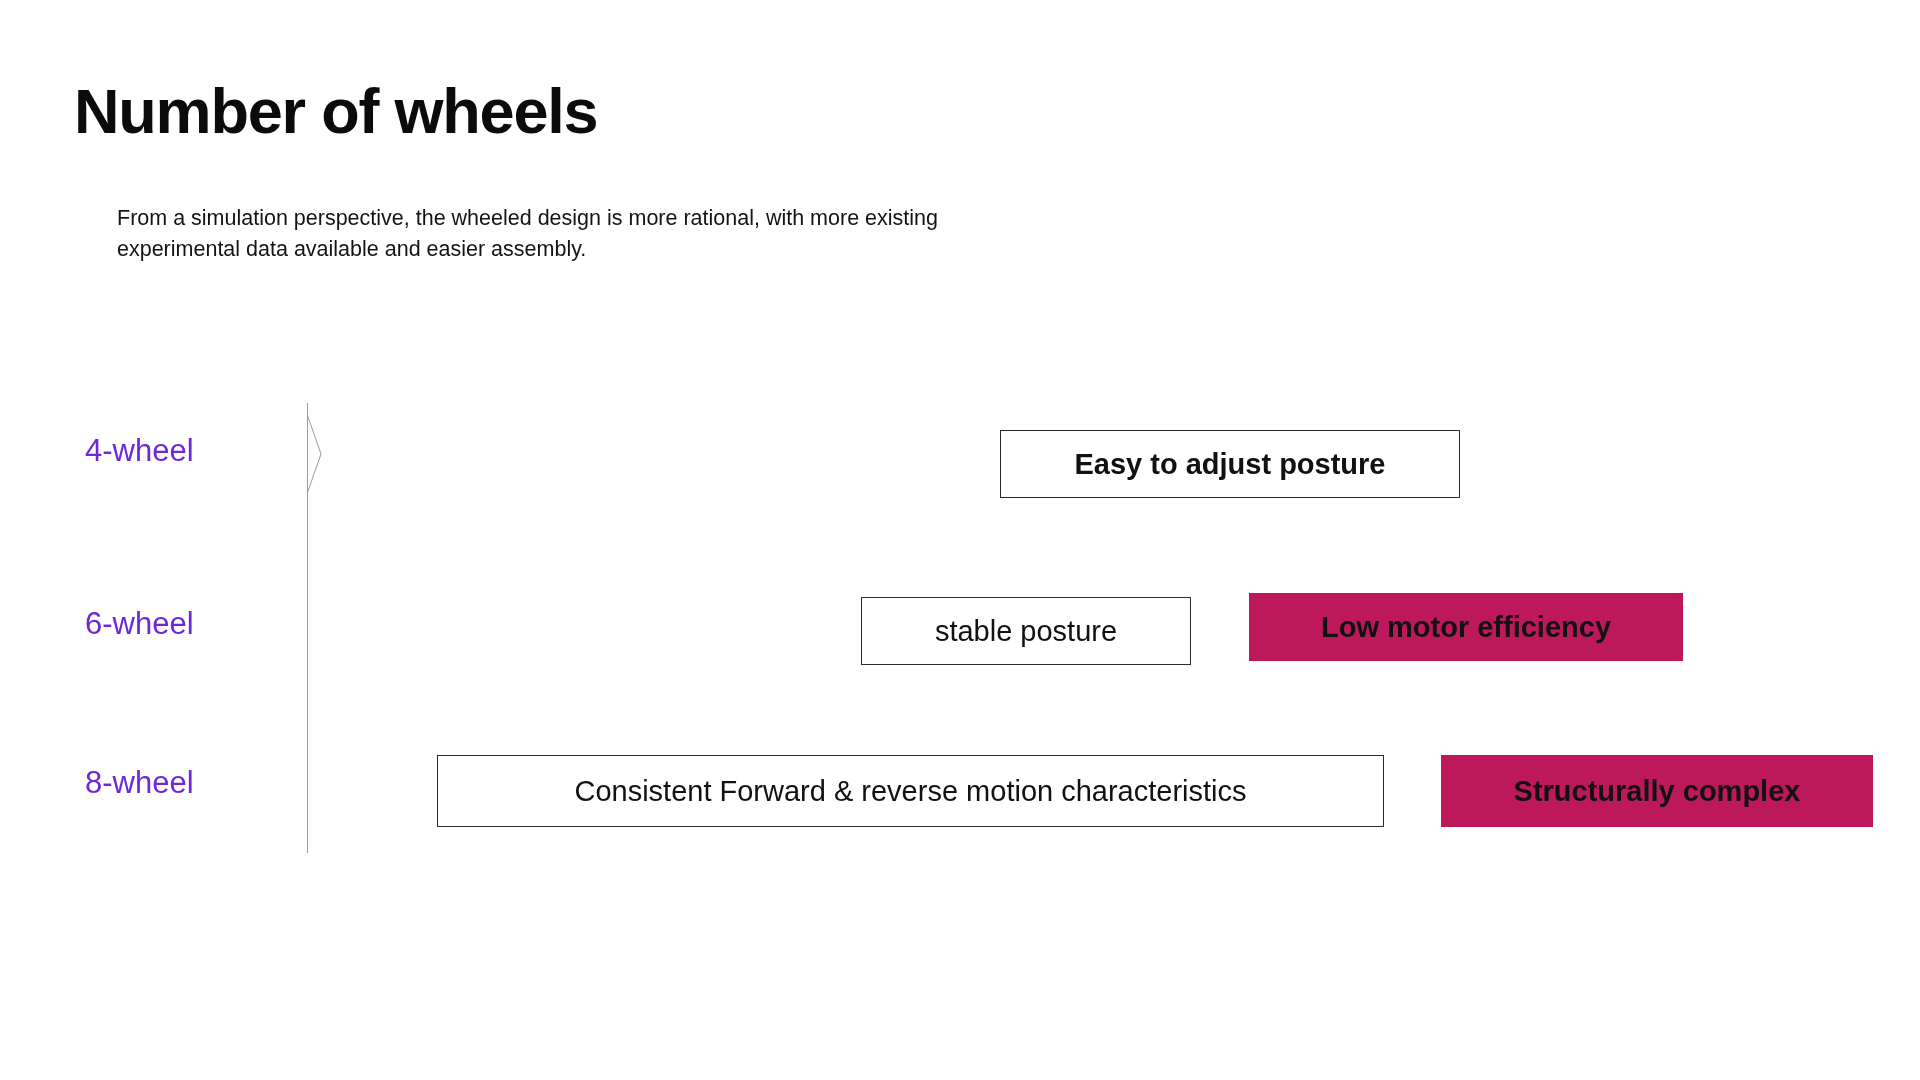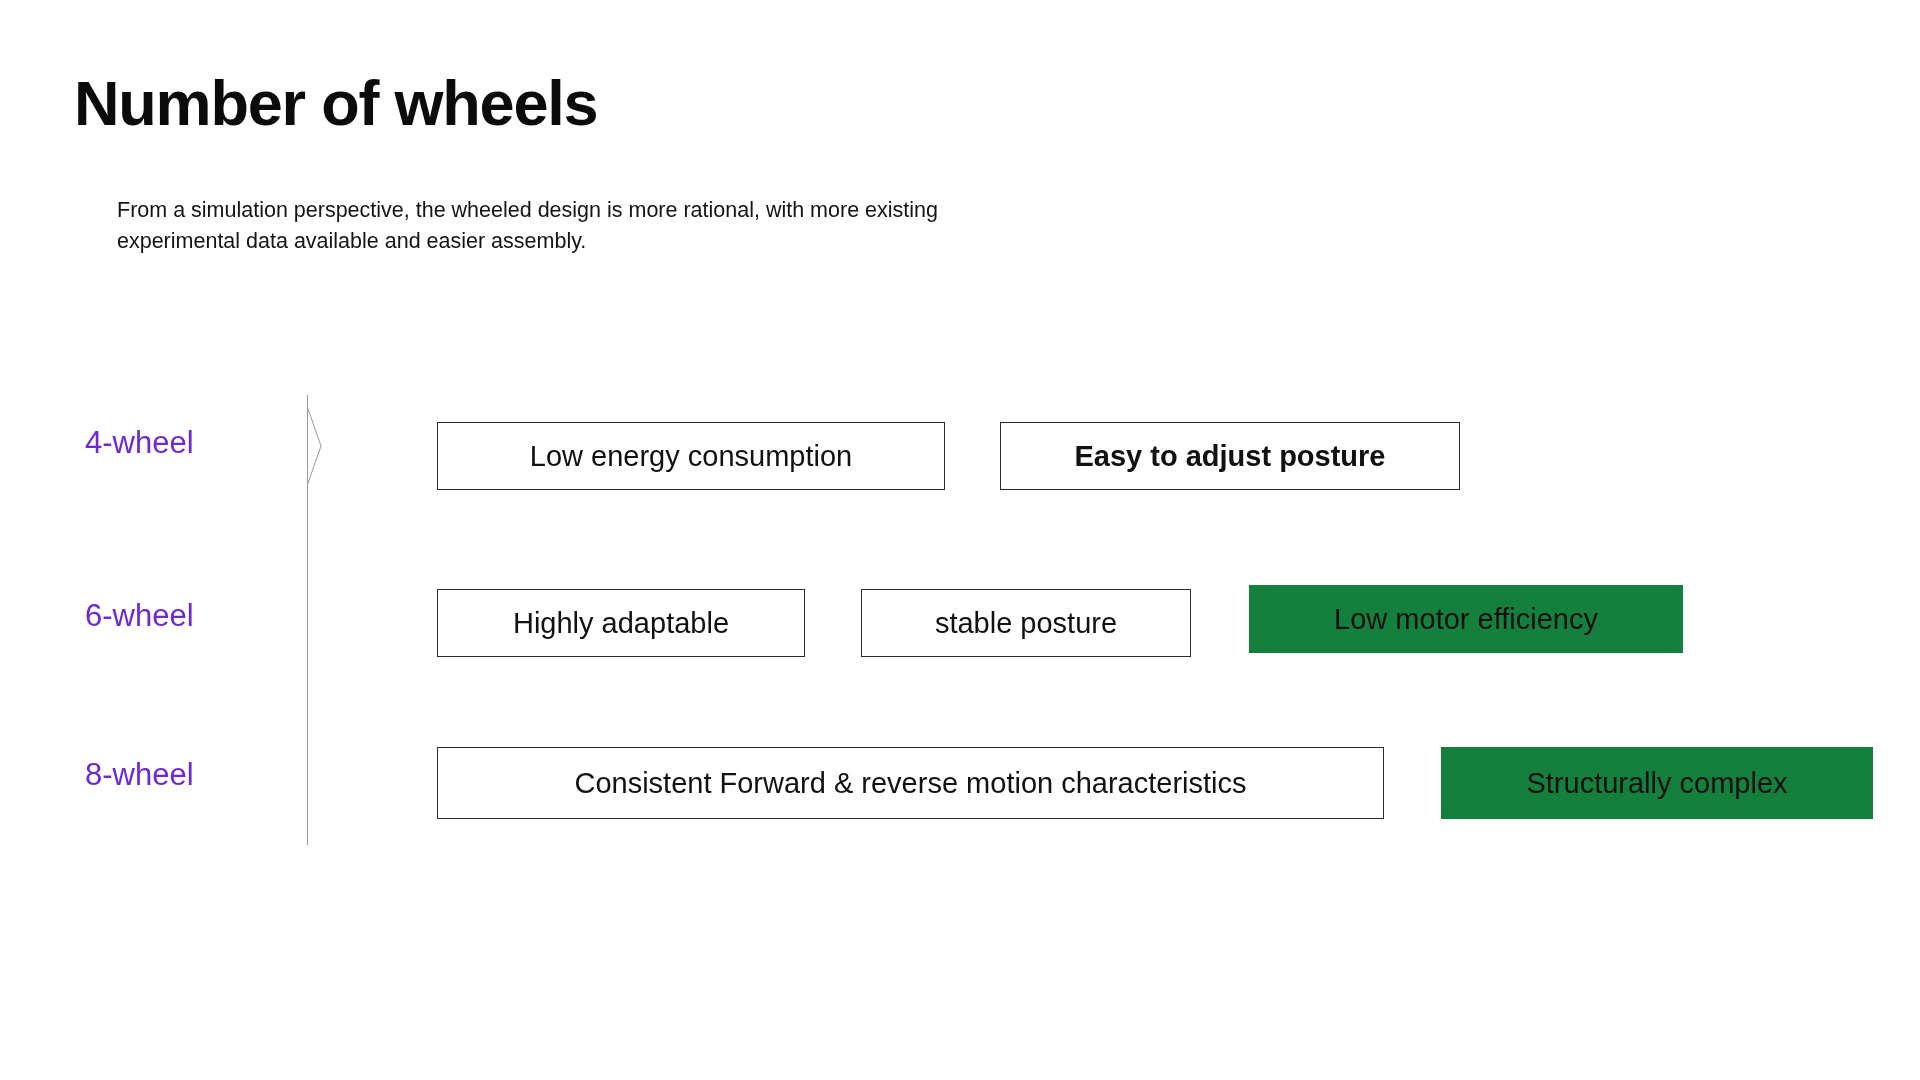--- a/index.html
+++ b/index.html
@@ -11,21 +11,21 @@
     width: 1920px;
     height: 1080px;
     position: relative;
     font-family: "Liberation Sans", sans-serif;
     color: #111111;
     overflow: hidden;
   }
 
   .slide {
     position: absolute;
-    left: 0; top: 7px;
+    left: 0; top: 15px;
     width: 1920px;
     height: 1004px;
     background: #ffffff;
   }
 
   .title {
     position: absolute;
     left: 74px;
     top: 62px;
     font-size: 63px;
@@ -88,22 +88,23 @@
     font-weight: 400;
     color: #111111;
     line-height: 1;
     white-space: nowrap;
   }
   .chip.outline {
     background: #ffffff;
     border: 1px solid #2b2b2b;
   }
   .chip.filled {
-    background: #15803d;
+    background: #be185d;
     border: none;
+    font-weight: bold;
   }
 
   
   .c-low-energy      { left: 437px;  top: 415px; width: 508px; height: 68px; }
   .c-easy-posture    { left: 1000px; top: 415px; width: 460px; height: 68px; font-weight: bold; }
   
   .c-highly-adapt    { left: 437px;  top: 582px; width: 368px; height: 68px; }
   .c-stable-posture  { left: 861px;  top: 582px; width: 330px; height: 68px; }
   .c-low-motor       { left: 1249px; top: 578px; width: 434px; height: 68px; }
   
@@ -135,24 +136,22 @@
   <div class="spine-notch">
     <svg width="16" height="78" viewBox="0 0 16 78">
       <polyline points="0.5,0.5 14,39 0.5,77.5" fill="none" stroke="#9a9a9a" stroke-width="1"></polyline>
     </svg>
   </div>
 
   <div class="row-label r1">4-wheel</div>
   <div class="row-label r2">6-wheel</div>
   <div class="row-label r3">8-wheel</div>
 
-  <div class="chip outline c-low-energy">Low energy consumption</div>
   <div class="chip outline c-easy-posture">Easy to adjust posture</div>
 
-  <div class="chip outline c-highly-adapt">Highly adaptable</div>
   <div class="chip outline c-stable-posture">stable posture</div>
   <div class="chip filled c-low-motor">Low motor efficiency</div>
 
   <div class="chip outline c-consistent">Consistent Forward &amp; reverse motion characteristics</div>
   <div class="chip filled c-structurally">Structurally complex</div>
 
   <div class="footnotes">
   </div>
 
 </div>

